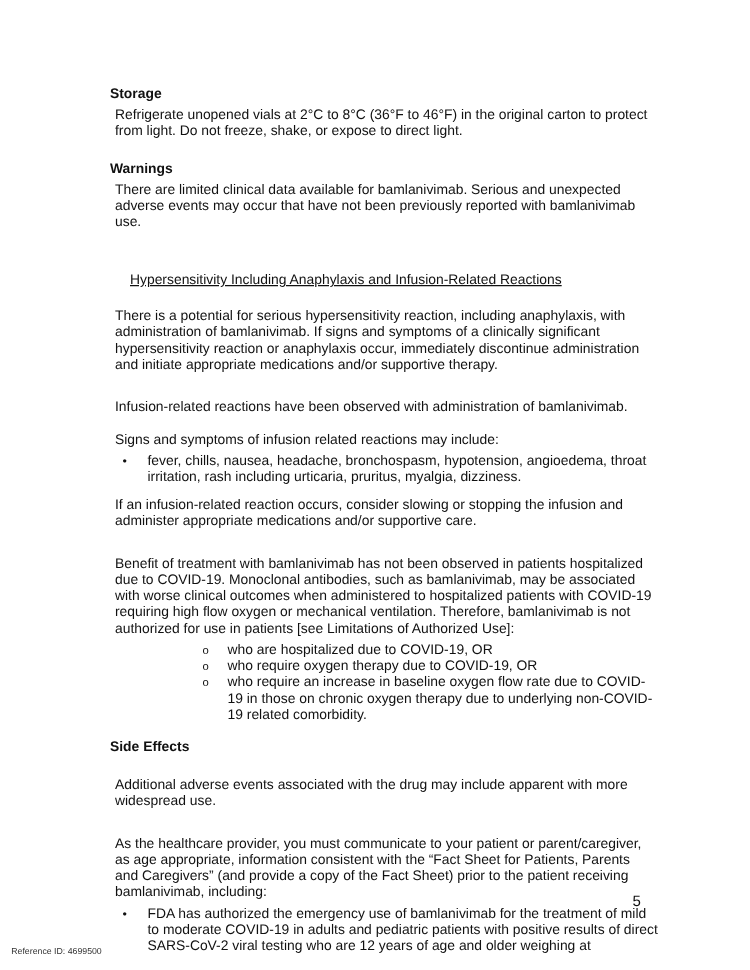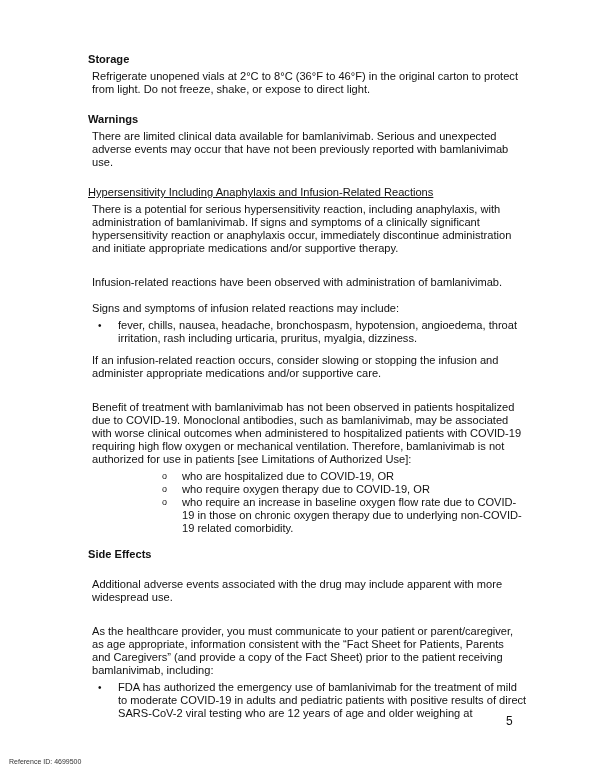--- a/index.html
+++ b/index.html
@@ -11,33 +11,33 @@
       width: 600px;
       height: 776px;
       position: relative;
       overflow: hidden;
       font-family: "Liberation Sans", sans-serif;
       color: #111111;
     }
     .page-body {
       position: absolute;
       left: 88px;
-      top: 53px;
+      top: 69px;
       width: 440px;
       font-size: 11.1px;
       line-height: 13px;
     }
     .section { margin: 0; }
     .heading {
       font-weight: bold;
       margin: 0;
     }
     .subheading {
       text-decoration: underline;
-      margin: 0;
+      margin: 16px;
     }
     p { margin: 4px; }
     .gap-lg { height: 13px; }
     .gap-sm { height: 5px; }
     .italic { }
     ul.bullets {
       list-style: none;
       margin: 0;
       padding: 0 0 0 30px;
     }

